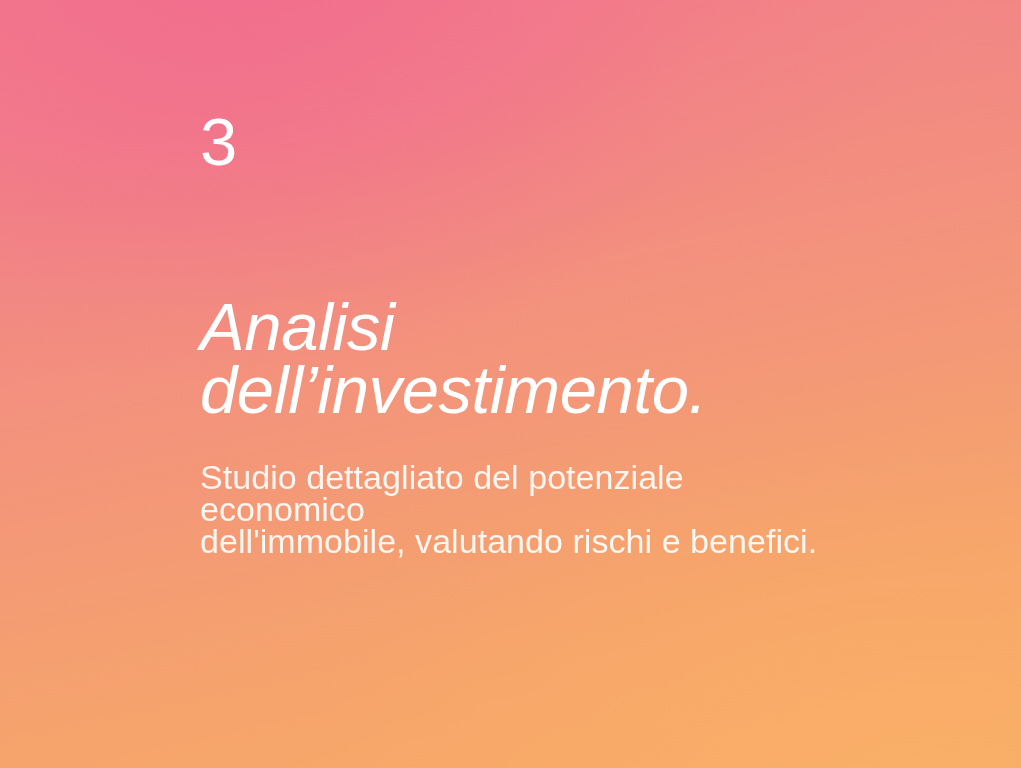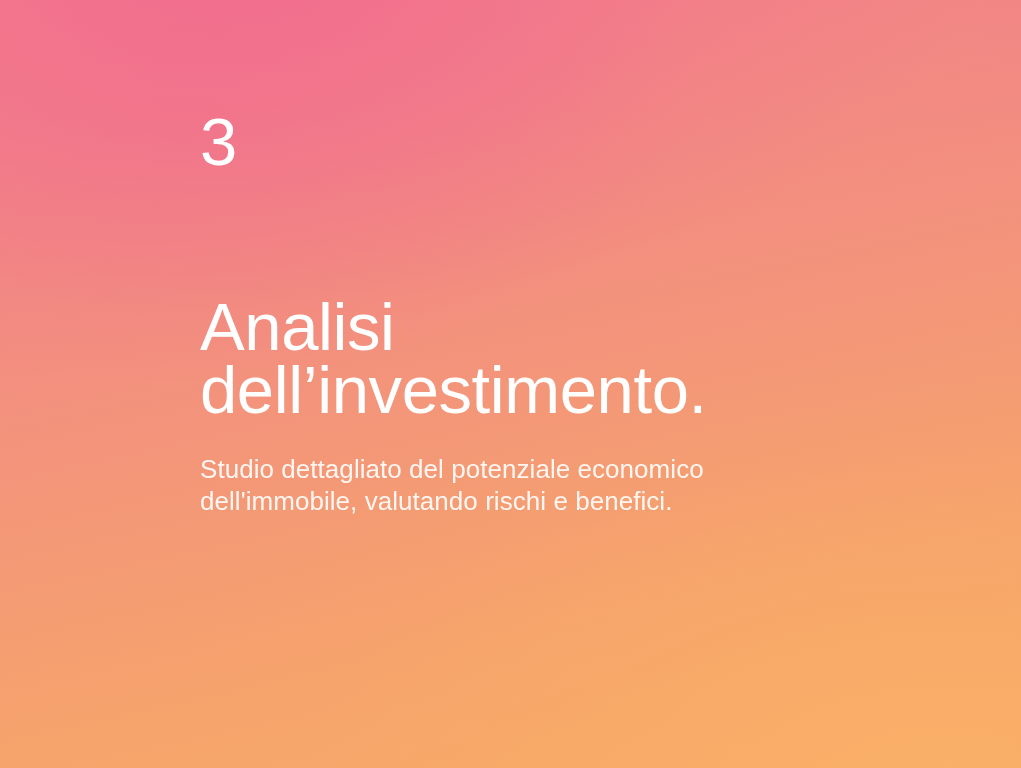--- a/index.html
+++ b/index.html
@@ -88,28 +88,29 @@
     position: absolute;
     left: 0;
     top: 250px;
     width: 700px;
     font-size: 67px;
     font-weight: 400;
     line-height: 63px;
     letter-spacing: -0.4px;
     color: #FFFFFF;
     white-space: pre-line;
+    font-style: italic;
   }
 
   .section-subtitle {
     position: absolute;
     left: 0;
     top: 427px;
     width: 620px;
-    font-size: 26px;
+    font-size: 34px;
     font-weight: 400;
     line-height: 32px;
     letter-spacing: 0.05px;
     color: rgba(255, 252, 250, 0.94);
     white-space: pre-line;
   }
 </style>
 </head>
 <body>
 

